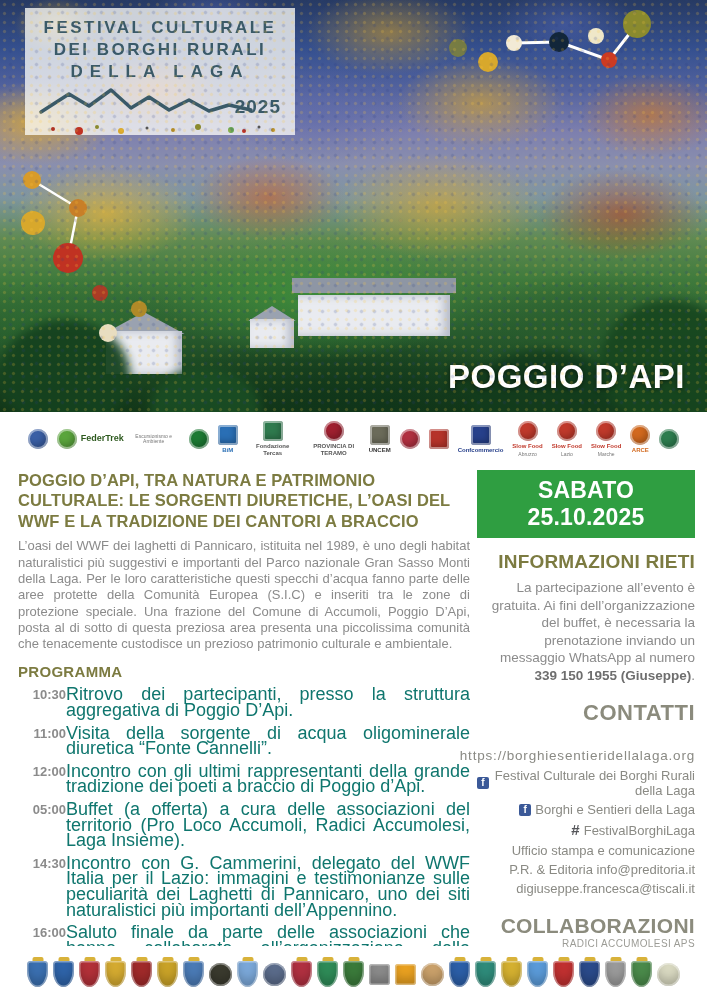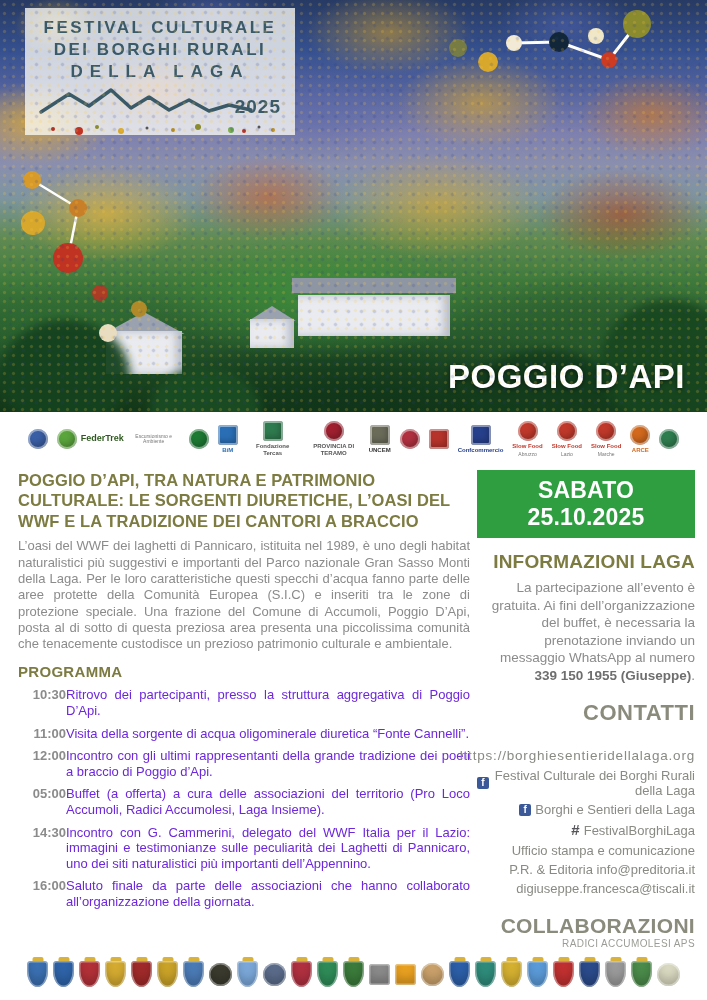--- a/index.html
+++ b/index.html
@@ -58,21 +58,21 @@
   .p-sub{font-size:5px;color:#777;text-align:center;line-height:1.1;max-width:52px;}
 
   
   .col-left{position:absolute;left:18px;top:470px;width:452px;height:476px;overflow:hidden;}
   .main-title{font-size:16.5px;line-height:1.24;font-weight:bold;color:#7c7b41;letter-spacing:.1px;}
   .main-subtitle{font-size:15px;color:#9b9b95;margin-top:5px;letter-spacing:.4px;}
   .main-desc{font-size:13px;line-height:16.3px;color:#8b8b8b;text-align:justify;margin-top:7px;}
   .prog-head{font-size:15px;font-weight:bold;color:#7c7b41;margin-top:11px;letter-spacing:.3px;}
   .prog-row{display:flex;margin-top:7px;}
   .prog-time{flex:0 0 48px;font-size:13px;font-weight:bold;color:#8b8b8b;text-align:right;}
-  .prog-text{flex:1;font-size:13px;line-height:15.6px;color:#6d28d9;text-align:justify;}
+  .prog-text{flex:1;font-size:18px;line-height:15.6px;color:#0f766e;text-align:justify;}
 
   .col-right{position:absolute;left:477px;top:470px;width:218px;height:476px;text-align:right;}
   .date-banner{background:#2f9e41;color:#ffffff;font-size:23px;font-weight:bold;text-align:center;
     padding:7px 2px;letter-spacing:.2px;}
   .info-head{font-size:19px;font-weight:bold;color:#7c7b41;margin-top:13px;letter-spacing:.2px;}
   .info-text{font-size:13.5px;line-height:17.5px;color:#8b8b8b;margin-top:6px;}
   .info-text b{color:#6e6e6e;}
   .contatti-head{font-size:22px;font-weight:bold;color:#8b8b7d;margin-top:16px;letter-spacing:.5px;}
   .contact-row{display:flex;justify-content:flex-end;align-items:center;gap:4px;margin-top:3.5px;
     font-size:13px;color:#8a8a84;line-height:1.2;}
@@ -255,21 +255,21 @@
     </div>
     <div class="prog-row">
       <span class="prog-time">16:00</span>
       <span class="prog-text">Saluto finale da parte delle associazioni che hanno collaborato all’organizzazione della giornata.</span>
     </div>
   </div>
 
   <div class="col-right">
     <div class="date-banner">SABATO 25.10.2025</div>
 
-    <div class="info-head">INFORMAZIONI LAGA</div>
+    <div class="info-head">INFORMAZIONI RIETI</div>
     <div class="info-text"><span>La partecipazione all’evento è gratuita. Ai fini dell’organizzazione del buffet, è necessaria la prenotazione inviando un messaggio WhatsApp al numero </span><b>339 150 1955 (Giuseppe)</b><span>.</span></div>
 
     <div class="contatti-head">CONTATTI</div>
 
     <div class="contact-row url">
       <svg width="13" height="13" viewBox="0 0 14 14">
         <circle cx="7" cy="7" r="6" fill="none" stroke="#55565a" stroke-width="1.4"></circle>
         <ellipse cx="7" cy="7" rx="2.7" ry="6" fill="none" stroke="#55565a" stroke-width="1.2"></ellipse>
         <line x1="1" y1="7" x2="13" y2="7" stroke="#55565a" stroke-width="1.2"></line>
       </svg>

